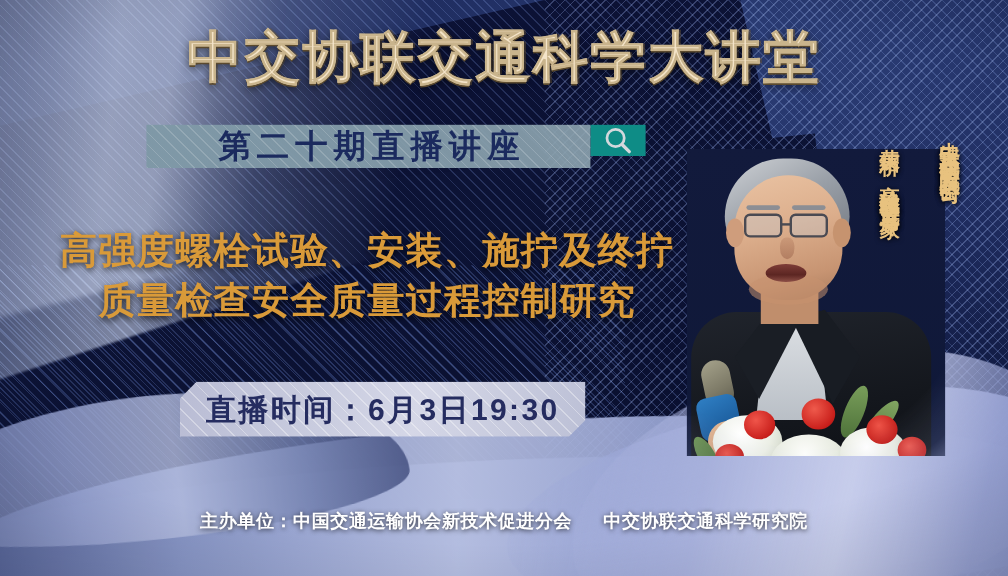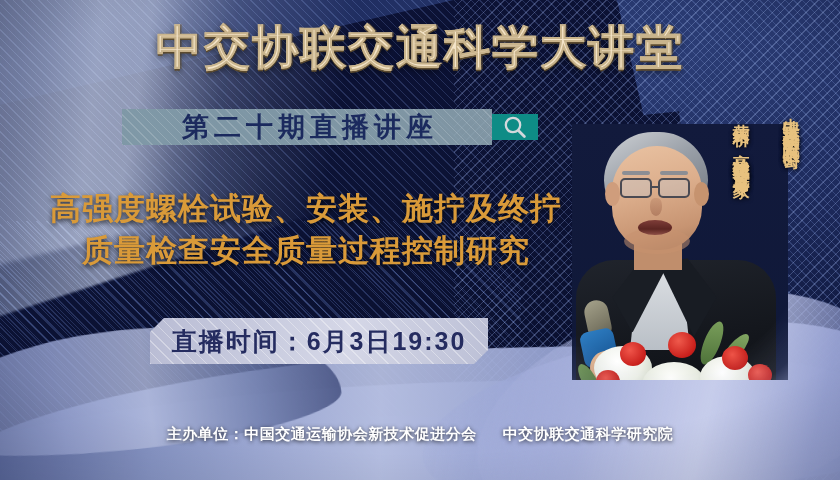--- a/index.html
+++ b/index.html
@@ -114,21 +114,21 @@
     font-size:46px;font-weight:700;letter-spacing:2px;color:#f4e4c8;
     text-shadow:0 2px 0 #5b4a2e, 0 3px 7px rgba(0,0,0,.65), 2px 0 0 rgba(120,95,55,.5);
     -webkit-text-stroke:.6px #c9b48c;
     white-space:nowrap;
     font-family:"Liberation Sans","DejaVu Sans",sans-serif;
   }
 
   
   .episode-bar{
     position:absolute;left:122px;top:104px;width:416px;height:46px;
-    display:flex;align-items:center;
+    display:flex;align-items:flex-start;
   }
   .episode-bar .eb-fill{
     flex:1;position:relative;
     background:linear-gradient(90deg,rgba(126,152,166,.96) 0%,rgba(133,157,170,.95) 60%,rgba(140,163,175,.9) 100%);
     overflow:hidden;
     display:flex;align-items:center;justify-content:center;
   }
   .episode-bar .eb-fill::after{
     content:"";position:absolute;inset:0;
     background-image:repeating-linear-gradient(45deg,

